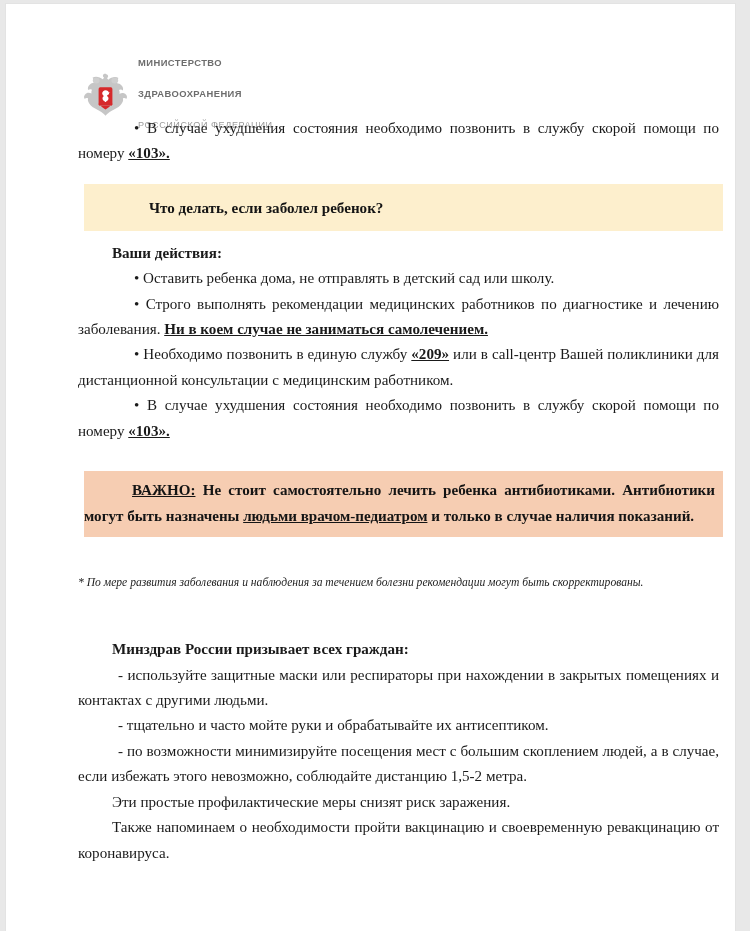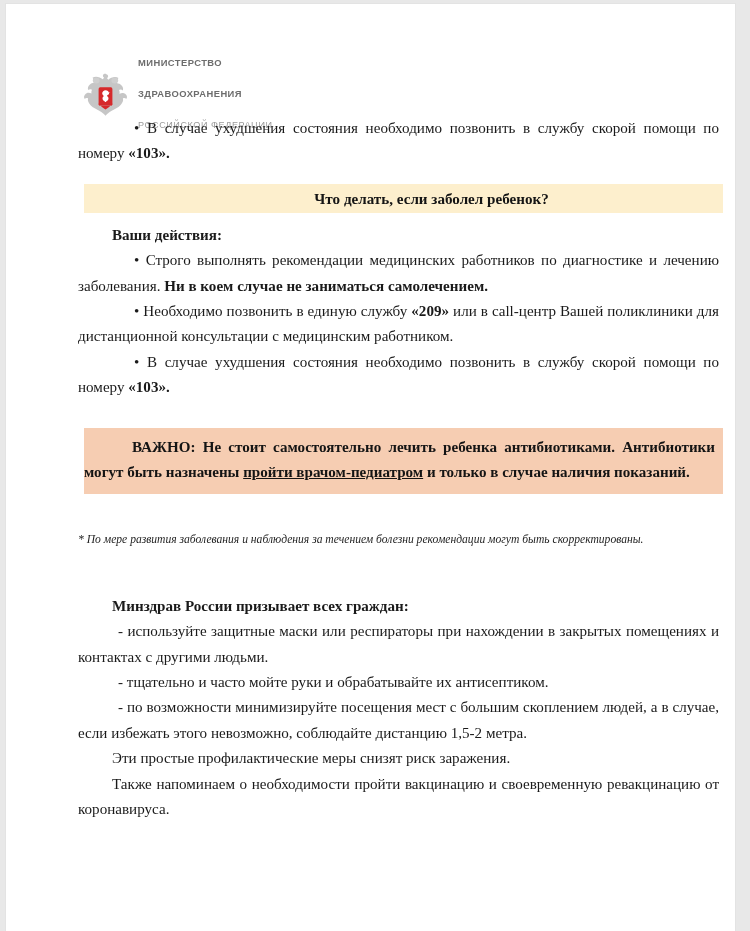--- a/index.html
+++ b/index.html
@@ -82,46 +82,45 @@
     margin: 0;
     font-size: 15.1px;
     line-height: 25.4px;
     color: #1a1a1a;
     text-align: justify;
     text-indent: 0;
   }
   p.para.indent { text-indent: 34px; }
   p.para.bullet-para { text-indent: 56px; }
   p.para.dash-para { text-indent: 40px; }
-  b, .b { font-weight: 700; }
+  b, .b { font-weight: 700; text-decoration: underline; }
   .u { text-decoration: underline; }
 
   .spacer-sm { height: 9px; }
   .spacer-md { height: 17px; }
   .spacer-lg { height: 27px; }
   .spacer-xl { height: 36px; }
 
   
   .band {
     margin-left: 6px;
     width: 639px;
     box-sizing: border-box;
   }
   .band-yellow {
     background: #fdefcd;
     padding: 4px 0 3px 0;
   }
   .band-yellow p {
-    margin: 0;
+    margin: 9px;
     text-indent: 56px;
     font-size: 15.1px;
     line-height: 22px;
     font-weight: 700;
     color: #141414;
-    text-align: center;
   }
   .band-orange {
     background: #f6cdb2;
     padding: 7px 8px 8px 0;
   }
   .band-orange p {
     margin: 0;
     font-size: 15.1px;
     line-height: 25.6px;
     font-weight: 700;
@@ -176,31 +175,32 @@
         <p class="para bullet-para"><span>•</span>&nbsp;<span>В случае ухудшения состояния необходимо позвонить в службу скорой помощи по номеру </span><b>«103».</b></p>
 
         <div class="spacer-md"></div>
 
         <div class="band band-yellow">
           <p>Что делать, если заболел ребенок?</p>
         </div>
 
         <p class="para indent" style="font-weight:700;margin-top:10px;">Ваши действия:</p>
 
+        <p class="para bullet-para"><span>•</span>&nbsp;<span>Оставить ребенка дома, не отправлять в детский сад или школу.</span></p>
 
         <p class="para bullet-para"><span>•</span>&nbsp;<span>Строго выполнять рекомендации медицинских работников по диагностике и лечению заболевания. </span><b>Ни в коем случае не заниматься самолечением.</b></p>
 
         <p class="para bullet-para"><span>•</span>&nbsp;<span>Необходимо позвонить в единую службу </span><b>«209»</b><span> или в call-центр Вашей поликлиники для дистанционной консультации с медицинским работником.</span></p>
 
         <p class="para bullet-para"><span>•</span>&nbsp;<span>В случае ухудшения состояния необходимо позвонить в службу скорой помощи по номеру </span><b>«103».</b></p>
 
         <div class="spacer-lg"></div>
 
         <div class="band band-orange">
-          <p><b>ВАЖНО:</b><span> Не стоит самостоятельно лечить ребенка антибиотиками. Антибиотики могут быть назначены </span><span class="u">пройти врачом-педиатром</span><span> и только в случае наличия показаний.</span></p>
+          <p><b>ВАЖНО:</b><span> Не стоит самостоятельно лечить ребенка антибиотиками. Антибиотики могут быть назначены </span><span class="u">людьми врачом-педиатром</span><span> и только в случае наличия показаний.</span></p>
         </div>
 
         <div class="spacer-xl"></div>
 
         <p class="footnote">* По мере развития заболевания и наблюдения за течением болезни рекомендации могут быть скорректированы.</p>
 
         <div class="spacer-xl"></div>
         <div class="spacer-sm"></div>
 
         <p class="para indent" style="font-weight:700;">Минздрав России призывает всех граждан:</p>

